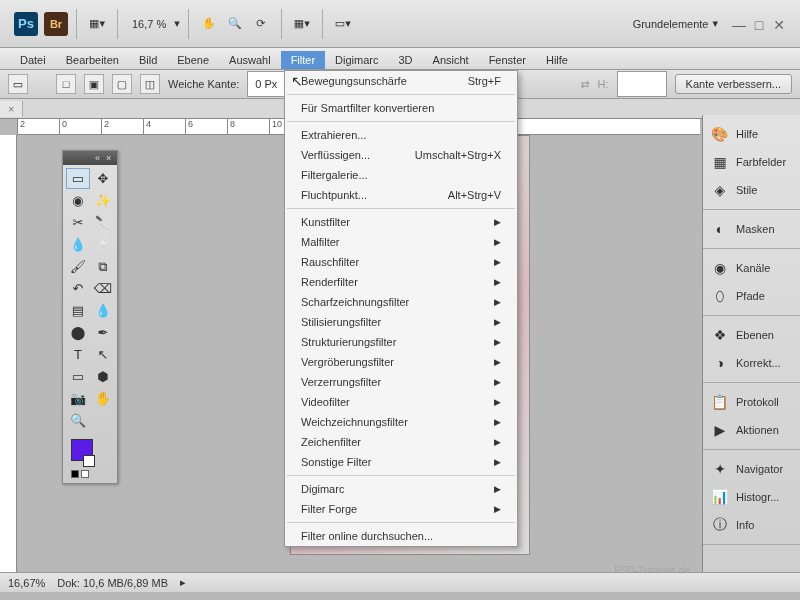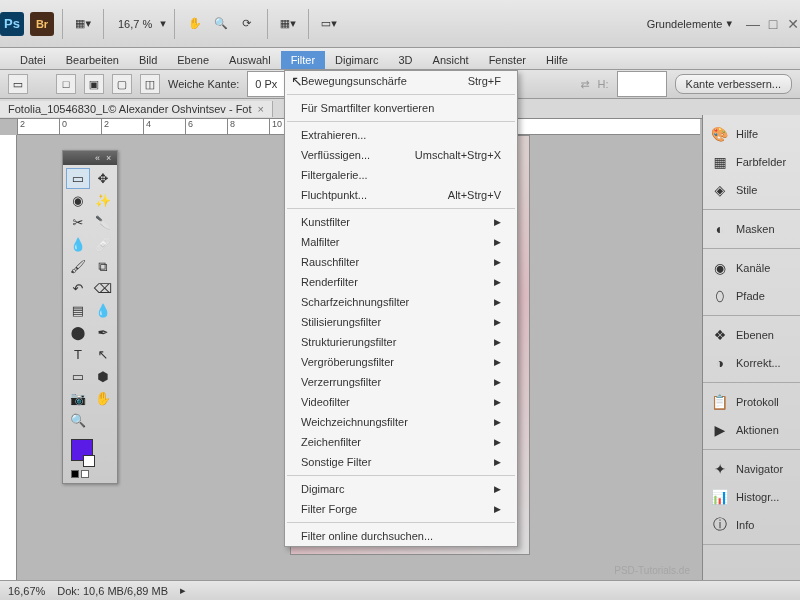--- a/index.html
+++ b/index.html
@@ -1,32 +1,32 @@
 <!DOCTYPE html>
 <html><head>
 <meta charset="utf-8">
 <style>
 *{margin:0;padding:0;box-sizing:border-box;font-family:Tahoma,Arial,sans-serif;font-size:11px;color:#333}
 body{background:#b8b8b8;width:800px;height:600px;overflow:hidden;position:relative}
-.topbar{background:linear-gradient(#e8e8e8,#d4d4d4);height:48px;display:flex;align-items:center;padding:0 0;border-bottom:1px solid #999;gap:2px}
+.topbar{background:linear-gradient(#e8e8e8,#d4d4d4);height:48px;display:flex;align-items:center;padding:0 14px;border-bottom:1px solid #999;gap:2px}
 .ps-icon{width:24px;height:24px;background:#0a3d62;border-radius:3px;color:#8ad6ff;display:flex;align-items:center;justify-content:center;font-weight:bold;font-size:13px}
 .br-icon{width:24px;height:24px;background:#4a2c1a;border-radius:3px;color:#f5c26b;display:flex;align-items:center;justify-content:center;font-weight:bold;font-size:11px;margin-left:4px}
 .tb-btn{width:24px;height:24px;display:flex;align-items:center;justify-content:center;border-radius:2px}
 .sep{width:1px;height:30px;background:#aaa;margin:0 6px}
 .zoom-disp{padding:2px 6px}
-.topbar-right{margin-left:auto;display:flex;align-items:center;gap:6px}
+.topbar-right{margin-left:auto;display:flex;align-items:flex-end;gap:6px}
 .workspace-sel{display:flex;align-items:center;gap:4px;padding:2px 8px}
 .win-ctrl{width:14px;height:14px;display:flex;align-items:center;justify-content:center;color:#666;font-size:14px}
 .menubar{background:linear-gradient(#ededed,#dadada);height:22px;display:flex;align-items:flex-end;padding:0 10px;border-bottom:1px solid #999}
 .menu-item{padding:3px 10px}
 .menu-item.active{background:#5a94d6;color:#fff}
 .optbar{background:linear-gradient(#e4e4e4,#d0d0d0);height:29px;display:flex;align-items:center;padding:0 8px;border-bottom:1px solid #999;gap:8px}
 .opt-icon{width:20px;height:20px;border:1px solid #aaa;background:#eee;display:inline-flex;align-items:center;justify-content:center}
 .opt-input{width:38px;height:26px;border:1px solid #999;background:#fff;text-align:center}
-.opt-btn{background:linear-gradient(#f5f5f5,#e0e0e0);border:1px solid #999;padding:3px 10px;border-radius:8px}
+.opt-btn{background:linear-gradient(#f5f5f5,#e0e0e0);border:1px solid #999;padding:3px 10px;border-radius:3px}
 .doc-tab{background:#d8d8d8;height:20px;display:flex;align-items:center;border-bottom:1px solid #888}
 .tab{background:#e6e6e6;padding:2px 8px;border-right:1px solid #aaa;display:flex;align-items:center;gap:6px}
 .tab-close{color:#777}
 .canvas-area{position:absolute;top:119px;left:0;right:100px;bottom:20px;background:#b8b8b8}
 .ruler-h{position:absolute;top:0;left:17px;right:0;height:16px;background:#fff;border-bottom:1px solid #888;display:flex}
 .ruler-v{position:absolute;top:16px;left:0;width:17px;bottom:0;background:#fff;border-right:1px solid #888}
 .ruler-tick{border-left:1px solid #888;width:42px;font-size:9px;padding-left:2px;color:#555}
 .canvas-img{position:absolute;top:16px;left:290px;width:240px;height:420px;background:linear-gradient(135deg,#fff 0%,#ffe4e1 40%,#ffc0cb 60%,#fff 100%);opacity:0.5;border:1px solid #666}
 .toolbox{position:absolute;top:150px;left:62px;width:56px;background:linear-gradient(#e0e0e0,#cacaca);border:1px solid #888;box-shadow:1px 1px 3px rgba(0,0,0,.3)}
 .toolbox-hdr{height:14px;background:linear-gradient(#6a6a6a,#474747);display:flex;align-items:center;justify-content:flex-end;padding:0 3px;gap:3px}
@@ -40,21 +40,21 @@
 .mini-sw{display:flex;gap:2px;margin-top:3px}
 .mini-sw div{width:8px;height:8px;border:1px solid #666}
 .dropdown{position:absolute;top:70px;left:284px;width:234px;background:#f5f5f5;border:1px solid #979797;box-shadow:3px 3px 5px rgba(0,0,0,.25);z-index:100}
 .dd-item{padding:4px 16px 4px 16px;display:flex;justify-content:space-between;align-items:center}
 .dd-sep{height:1px;background:#ccc;margin:3px 2px}
 .dd-arrow{font-size:9px}
 .right-panels{position:absolute;top:115px;right:0;width:98px;background:linear-gradient(#e2e2e2,#cecece);border-left:1px solid #888;height:465px}
 .panel-grp{border-bottom:1px solid #aaa;padding:5px 0}
 .panel-item{display:flex;align-items:center;gap:7px;padding:5px 8px}
 .panel-icon{width:18px;height:18px;display:flex;align-items:center;justify-content:center;font-size:14px}
-.statusbar{position:absolute;bottom:0;left:0;right:0;height:20px;background:linear-gradient(#e6e6e6,#d4d4d4);border-top:1px solid #999;display:flex;align-items:center;padding:0 8px;gap:12px}
+.statusbar{position:absolute;bottom:8px;left:0;right:0;height:20px;background:linear-gradient(#e6e6e6,#d4d4d4);border-top:1px solid #999;display:flex;align-items:center;padding:0 8px;gap:12px}
 .watermark{position:absolute;bottom:24px;right:110px;color:#999;font-size:10px;opacity:.6}
 .cursor{position:absolute;top:73px;left:291px;font-size:14px;z-index:101}
 </style>
 </head>
 <body>
 
 <div class="topbar">
   <div class="ps-icon">Ps</div>
   <div class="br-icon">Br</div>
   <div class="sep"></div>
@@ -106,21 +106,20 @@
   <input class="opt-input" value="0 Px" style="">
   <div style="flex:1"></div>
   <span style="color:#999">⇄</span>
   <span style="color:#999">H:</span>
   <input class="opt-input" style="width: 50px;">
   <button class="opt-btn">Kante verbessern...</button>
 </div>
 
 <div class="doc-tab">
   <div class="tab">
-    <span>Fotolia_10546830_L© Alexander Oshvintsev - Fot</span>
     <span class="tab-close">×</span>
   </div>
 </div>
 
 <div class="canvas-area">
   <div class="ruler-h">
     <div class="ruler-tick">2</div>
       <div class="ruler-tick">0</div>
       <div class="ruler-tick">2</div>
       <div class="ruler-tick">4</div>

